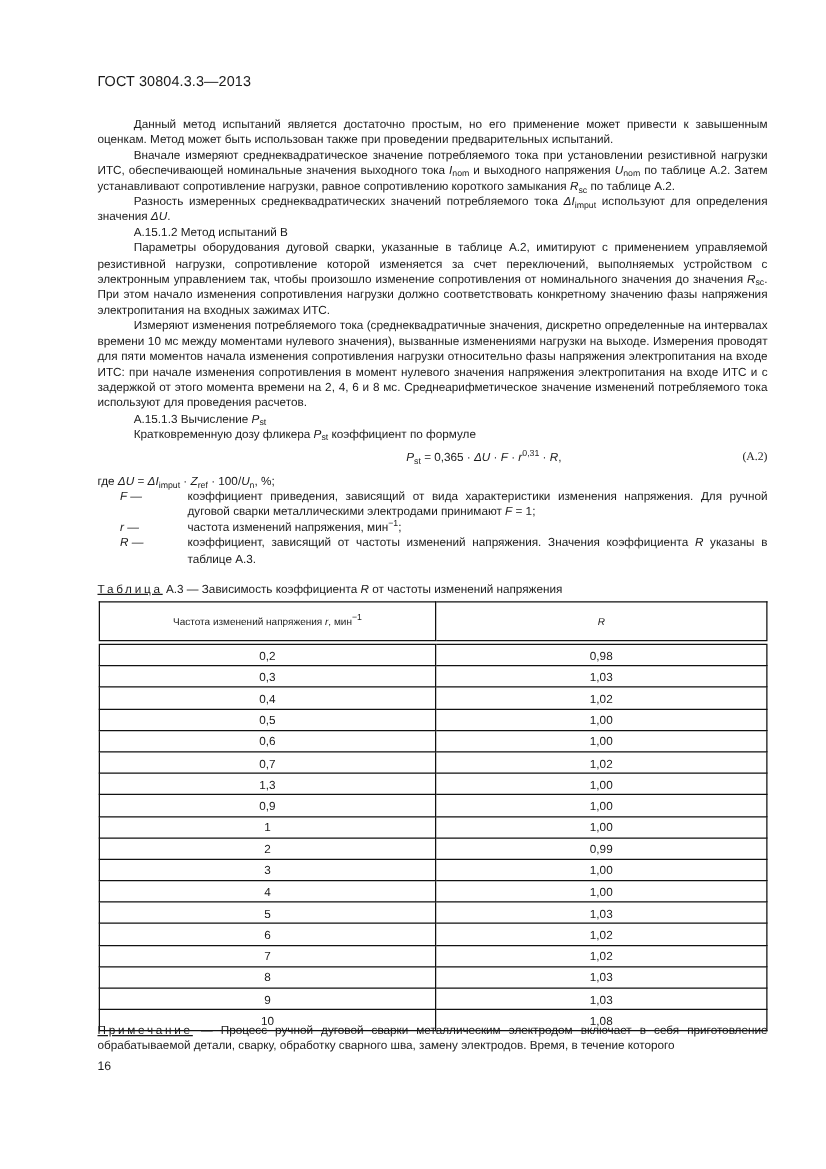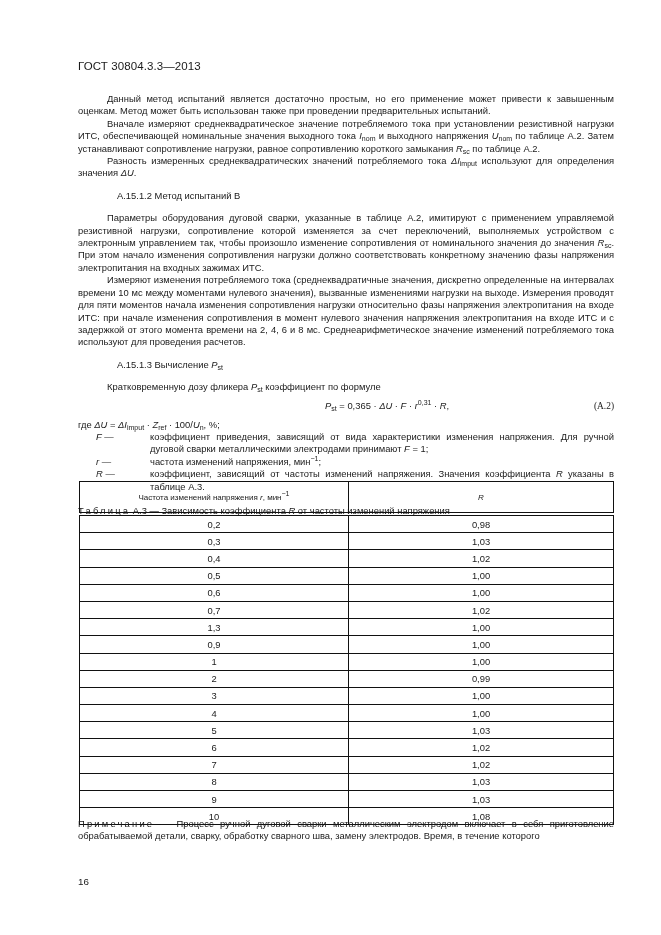--- a/index.html
+++ b/index.html
@@ -10,55 +10,55 @@
   .page-header {
     position: absolute; left: 78px; top: 60px;
     font-size: 11.5px; font-weight: normal; letter-spacing: 0.1px;
   }
   .body-text {
     position: absolute; left: 78px; top: 93px; width: 536px;
     font-size: 9.4px; line-height: 12.4px;
   }
   .p { margin: 0; text-align: justify; }
   .ind { text-indent: 29px; }
-  .heading { text-indent: 29px; margin: 10px; }
+  .heading { text-indent: 29px; margin: 0; }
   i { font-style: italic; }
   sub { font-size: 7px; vertical-align: -2px; line-height: 0; }
   sup { font-size: 7px; vertical-align: 4px; line-height: 0; }
   .formula-row {
     position: relative; height: 18px; margin-top: 4px;
   }
   .formula { position: absolute; left: 247px; top: 2px; }
   .formula-num { position: absolute; right: 0; top: 2px; font-family: Liberation Serif, serif; }
   .where { margin: 3px 0 0 0; }
   .def-row { display: flex; margin: 0; }
   .def-sym { width: 72px; padding-left: 18px; box-sizing: border-box; flex: none; }
   .def-text { flex: 1; text-align: justify; }
   .table-caption { margin: 12px 0 0 0; }
-  .spaced { letter-spacing: 2.2px; }
+  .spaced { letter-spacing: 2.2px; text-decoration: underline; }
   table.data {
     position: absolute; left: 79px; top: 481px; width: 535px;
     border-collapse: collapse; font-size: 9.4px;
   }
   table.data th, table.data td {
     border-left: 1.3px solid #111; border-right: 1.3px solid #111;
     text-align: center; padding: 0; font-weight: normal;
   }
   table.data th {
     height: 30px; font-size: 8px; border-top: 1.3px solid #111;
     border-bottom: 4px double #111;
   }
   table.data td { height: 16.2px; border-bottom: 1.3px solid #111; }
   table.data td.c1, table.data th.c1 { width: 268px; }
   .note {
     position: absolute; left: 78px; top: 818px; width: 536px;
     font-size: 9.4px; line-height: 12.4px; margin: 0; text-align: justify;
   }
   .page-number {
-    position: absolute; left: 78px; top: 876px; font-size: 9.8px;
+    position: absolute; left: 78px; top: 848px; font-size: 9.8px;
   }
 </style>
 </head>
 <body>
 
 <div class="page-header">ГОСТ 30804.3.3—2013</div>
 
 <div class="body-text">
   <p class="p ind">Данный метод испытаний является достаточно простым, но его применение может привести к завышенным оценкам. Метод может быть использован также при проведении предварительных испытаний.</p>
 

